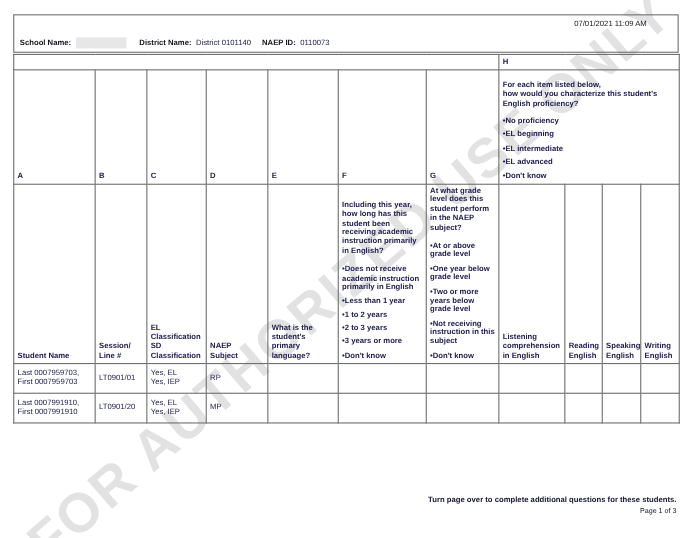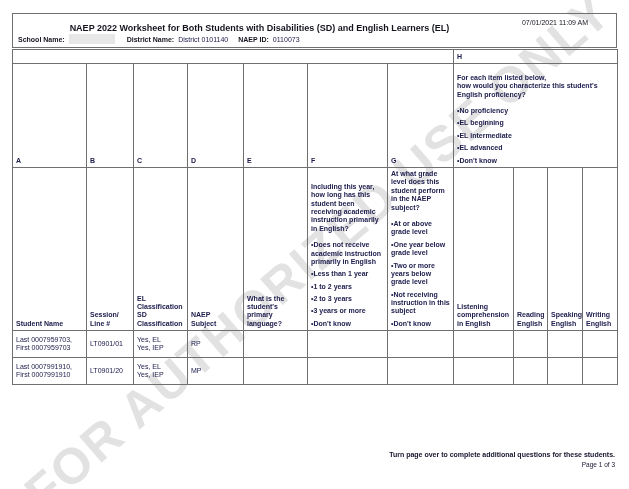--- a/index.html
+++ b/index.html
@@ -40,23 +40,20 @@
   .pageno{font-size:6.5px;margin-top:3px;color:#14142e;}
 </style>
 </head>
 <body>
 
 <div class="page">
 
   <div class="watermark">FOR AUTHORIZED USE ONLY</div>
 
   <div class="header-box">
-    <div class="title-row">
-      <span class="title">NAEP 2022 Worksheet for Both Students with Disabilities (SD) and English Learners (EL)</span>
-    </div>
     <span class="datetime">07/01/2021 11:09 AM</span>
     <div class="meta-row">
       <span class="lbl">School Name:</span>
       <span class="redaction"></span>
       <span class="lbl">District Name:</span>
       <span class="val">District 0101140</span>
       <span class="lbl">NAEP ID:</span>
       <span class="val">0110073</span>
     </div>
   </div>

